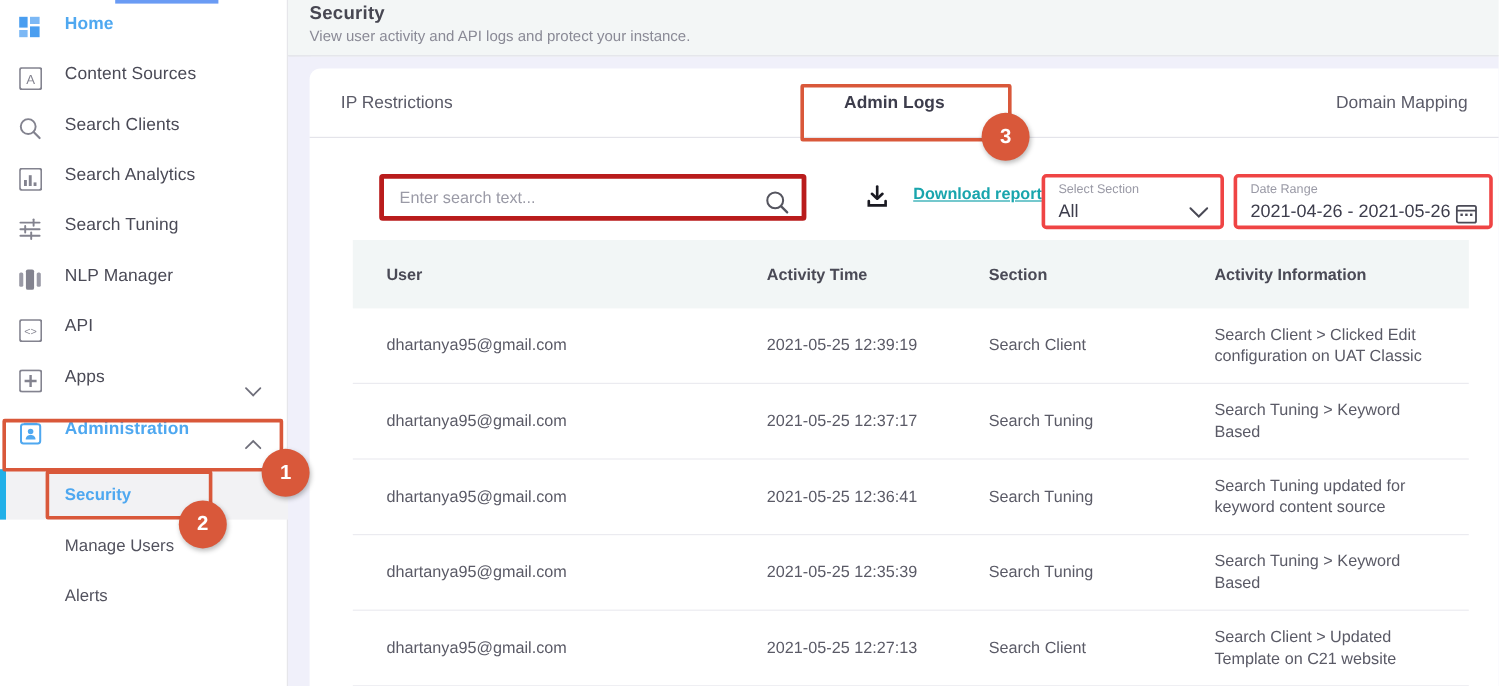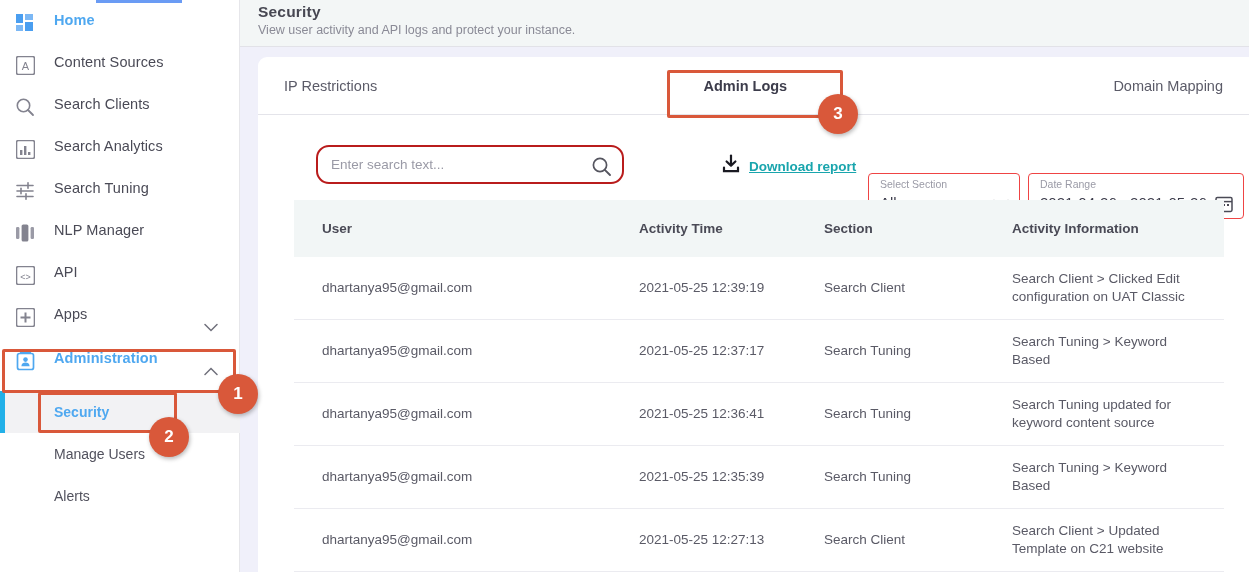--- a/index.html
+++ b/index.html
@@ -76,42 +76,42 @@
     position: absolute; left: 0; top: 0; width: 991px; height: 58px;
     border-bottom: 1px solid #e4e4ea;
     display: flex; align-items: center; justify-content: space-between; gap: 0px;
   }
   .tab { font-size: 14.5px; color: #5b5b68; padding: 0 26px; line-height: 58px; }
   .tab.active { color: #3d3d4c; font-weight: bold; }
 
   
   #toolbar { position: absolute; left: 0; top: 58px; width: 991px; height: 60px; }
   #search-box {
-    position: absolute; left: 58px; top: 88px; width: 308px; height: 39px;
-    border: 2px solid #b91c1c; border-radius: 13px; background: #fff;
+    position: absolute; left: 58px; top: 88px; width: 356px; height: 39px;
+    border: 4px solid #b91c1c; border-radius: 3px; background: #fff;
     display: flex; align-items: center;
   }
   #search-box input {
     border: 0; outline: 0; font-size: 13.5px; color: #3d3d4c;
     margin-left: 13px; width: 250px; font-family: "Liberation Sans", sans-serif;
   }
   #search-box input::placeholder { color: #9a9aa6; }
   #search-icon-wrap { position: absolute; right: 10px; top: 9px; }
 
   #download {
     position: absolute; left: 463px; top: 97px;
-    display: flex; align-items: center; gap: 8px;
+    display: flex; align-items: flex-start; gap: 20px;
   }
   #download .lbl {
     font-size: 13.5px; color: #19a5ad; text-decoration: underline; font-weight: bold;
   }
 
   .field {
     position: absolute; top: 88px; height: 46px;
-    border: 1px solid #ef4444; border-radius: 4px; background: #fff; margin-top: 28px;
+    border: 3px solid #ef4444; border-radius: 4px; background: #fff;
   }
   #sel-field { left: 610px; width: 152px; }
   #date-field { left: 770px; width: 216px; padding-left: 24px; }
   .field .flabel {
     position: absolute; left: 11px; top: 4px; font-size: 10.5px; color: #9a9aa6;
   }
   .field .fvalue {
     position: absolute; left: 11px; top: 20px; font-size: 15px; color: #3d3d4c;
   }
   .field .fright { position: absolute; right: 10px; top: 21px; }

